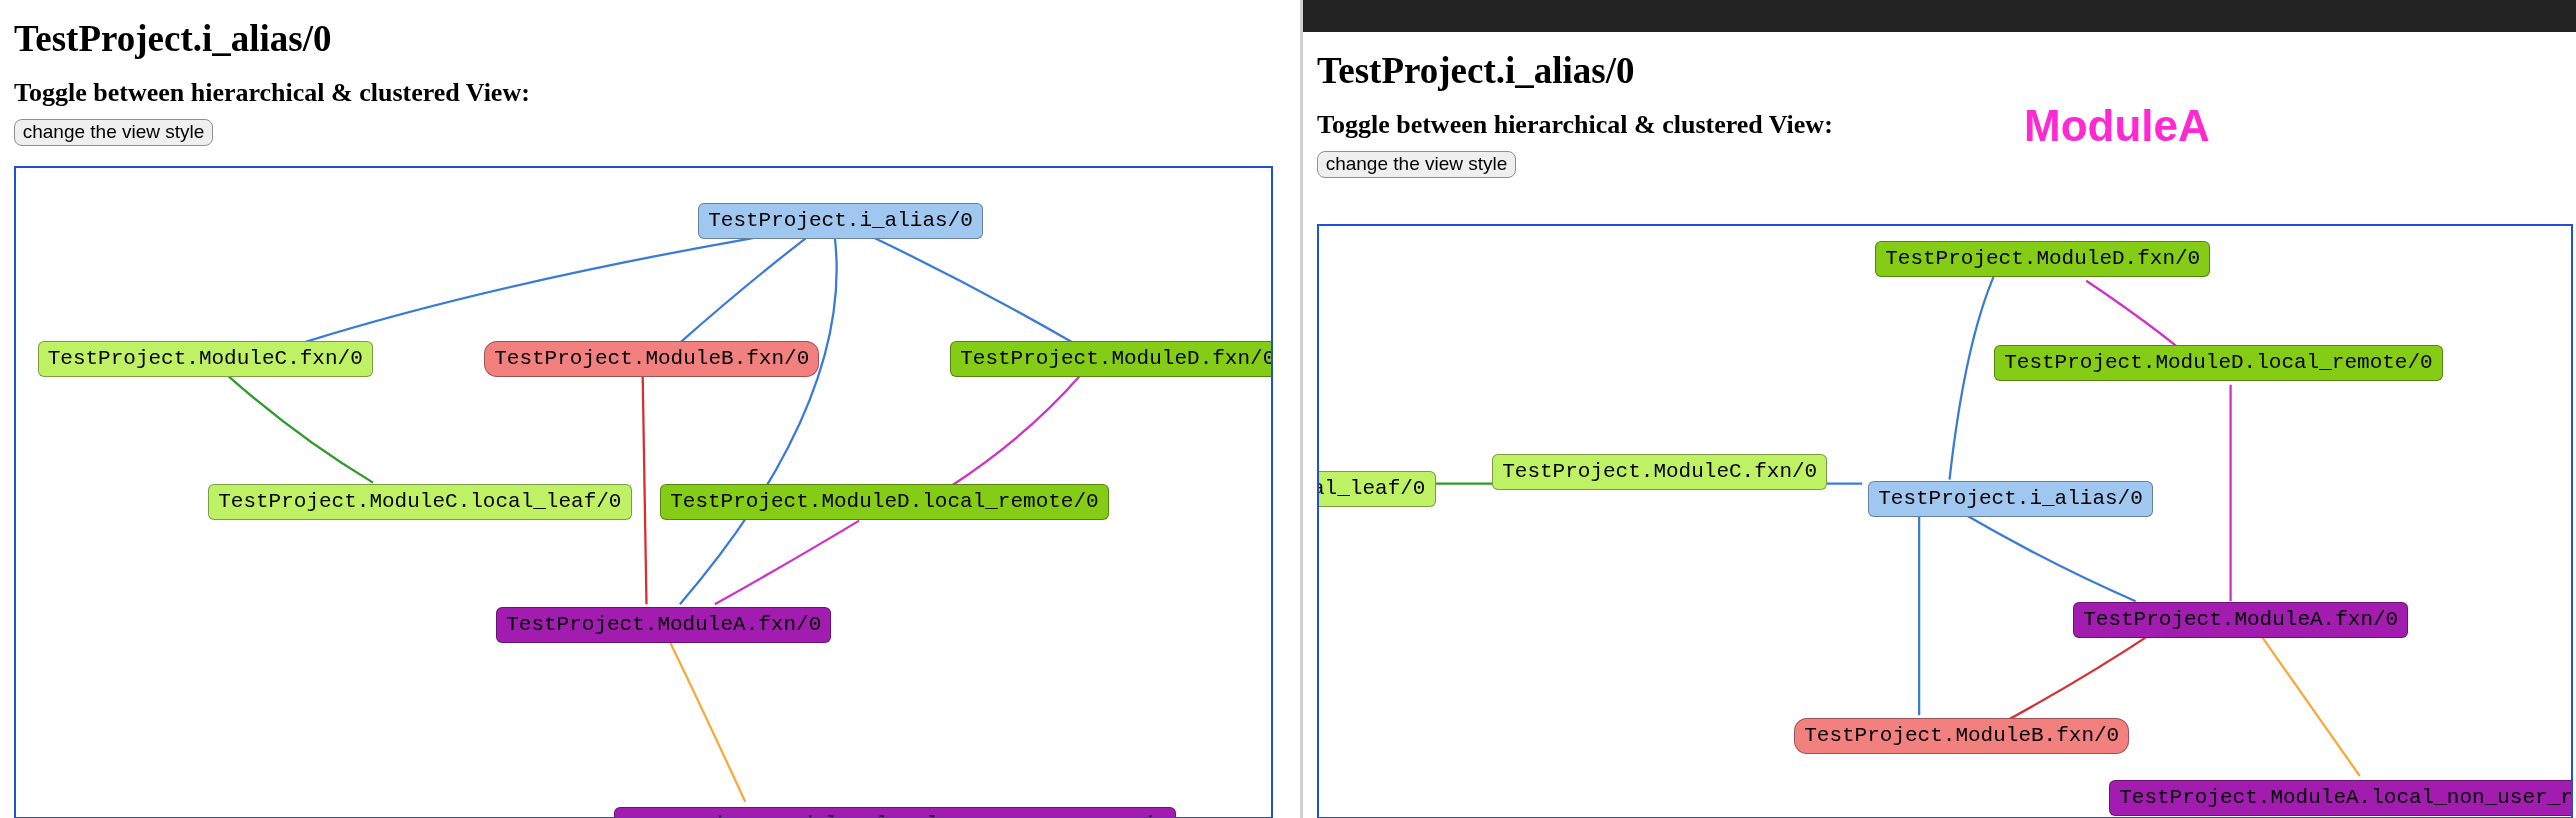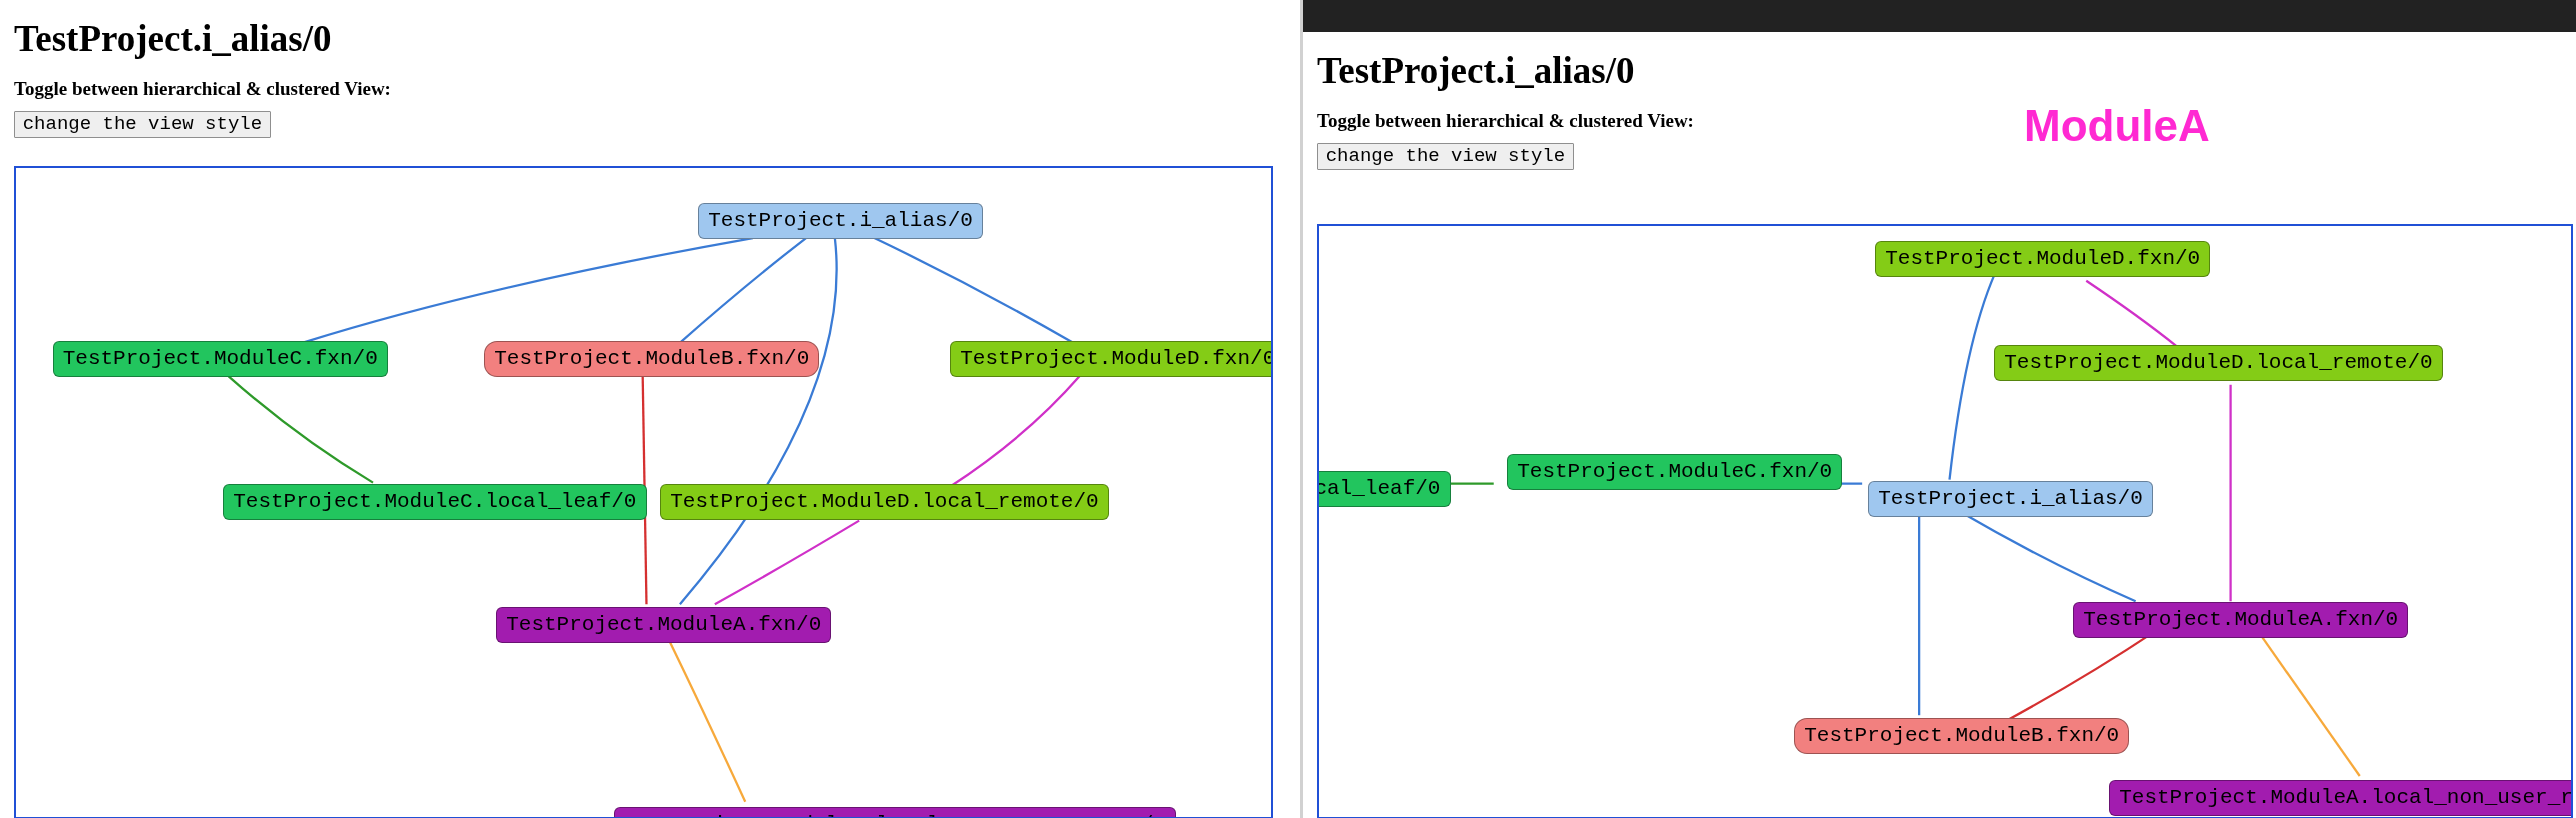--- a/index.html
+++ b/index.html
@@ -4,29 +4,29 @@
 <style>
   * { box-sizing: border-box; }
   html, body { margin:0; padding:0; font-family: "Times New Roman", serif; background:#fff; width:2576px; height:819px; overflow:hidden; }
   .split { display:flex; width:2576px; height:591px;gap:24px; }
   .pane { position:relative; width:1288px; height:819px; background:#fff; }
   .pane.right { border-left:3.1px solid rgba(0,0,0,0.18); }
   .pane.right .topbar { position:absolute; top:0; left:0; right:0; height:32px; background:#222; }
   .pane .content { position:absolute; left:0; right:0; top:0; bottom:0; padding:9.2px 14px 0 14px; }
   .pane.right .content { top:32px; }
   h1 { font-size:37px; font-weight:700; margin:7.7px 0 18.4px 0; font-family:"Times New Roman", serif; }
-  h3 { font-size:19px; font-weight:700; margin:3.1px 0 10.7px 0; font-family:"Times New Roman", serif; }
+  h3 { font-size:26px; font-weight:700; margin:3.1px 0 10.7px 0; font-family:"Times New Roman", serif; }
   .overlay-label { position:absolute; font-size:44px; font-weight:700; color:#ff29d2; font-family: Helvetica, Arial, sans-serif; letter-spacing:0; }
-  button.viewstyle { font-family: Liberation Mono, monospace; font-size:19px; background:#efefef; border:0.8px solid #8f8f8f; border-radius:1px; padding:1.5px 7.7px; cursor:pointer; }
+  button.viewstyle { font-family: Liberation Sans, sans-serif; font-size:19px; background:#efefef; border:0.8px solid #8f8f8f; border-radius:8px; padding:1.5px 7.7px; cursor:pointer; }
   .graph-frame { position:absolute; border:2.3px solid #2050d6; background:#fff; overflow:hidden; }
   .pane.left .graph-frame { left:14px; top:166px; right:3.1px; bottom:0; }
   .pane.right .graph-frame { left:14px; top:192px; right:3.1px; bottom:0; }
   .node { position:absolute; font-family: "Courier New", ui-monospace, monospace; font-size:21px; line-height:26px; padding:3.8px 9.2px; border-radius:6.1px; border:1.5px solid rgba(0,0,0,0.35); white-space:nowrap; z-index:2; }
   .c-blue   { background:#9fc7ef; }
-  .c-green  { background:#22c55e;margin-left:15px; }
+  .c-green  { background:#bef264; }
   .c-red    { background:#f2807f;border-radius:13px; }
   .c-magenta{ background:#84cc16; }
   .c-yellow { background:#a21caf;text-align:right; }
   svg.edges { position:absolute; left:0; top:0; width:100%; height:100%; z-index:1; }
   svg.edges path { fill:none; stroke-width:3; }
 </style>
 </head>
 <body>
 
 <div class="split">

